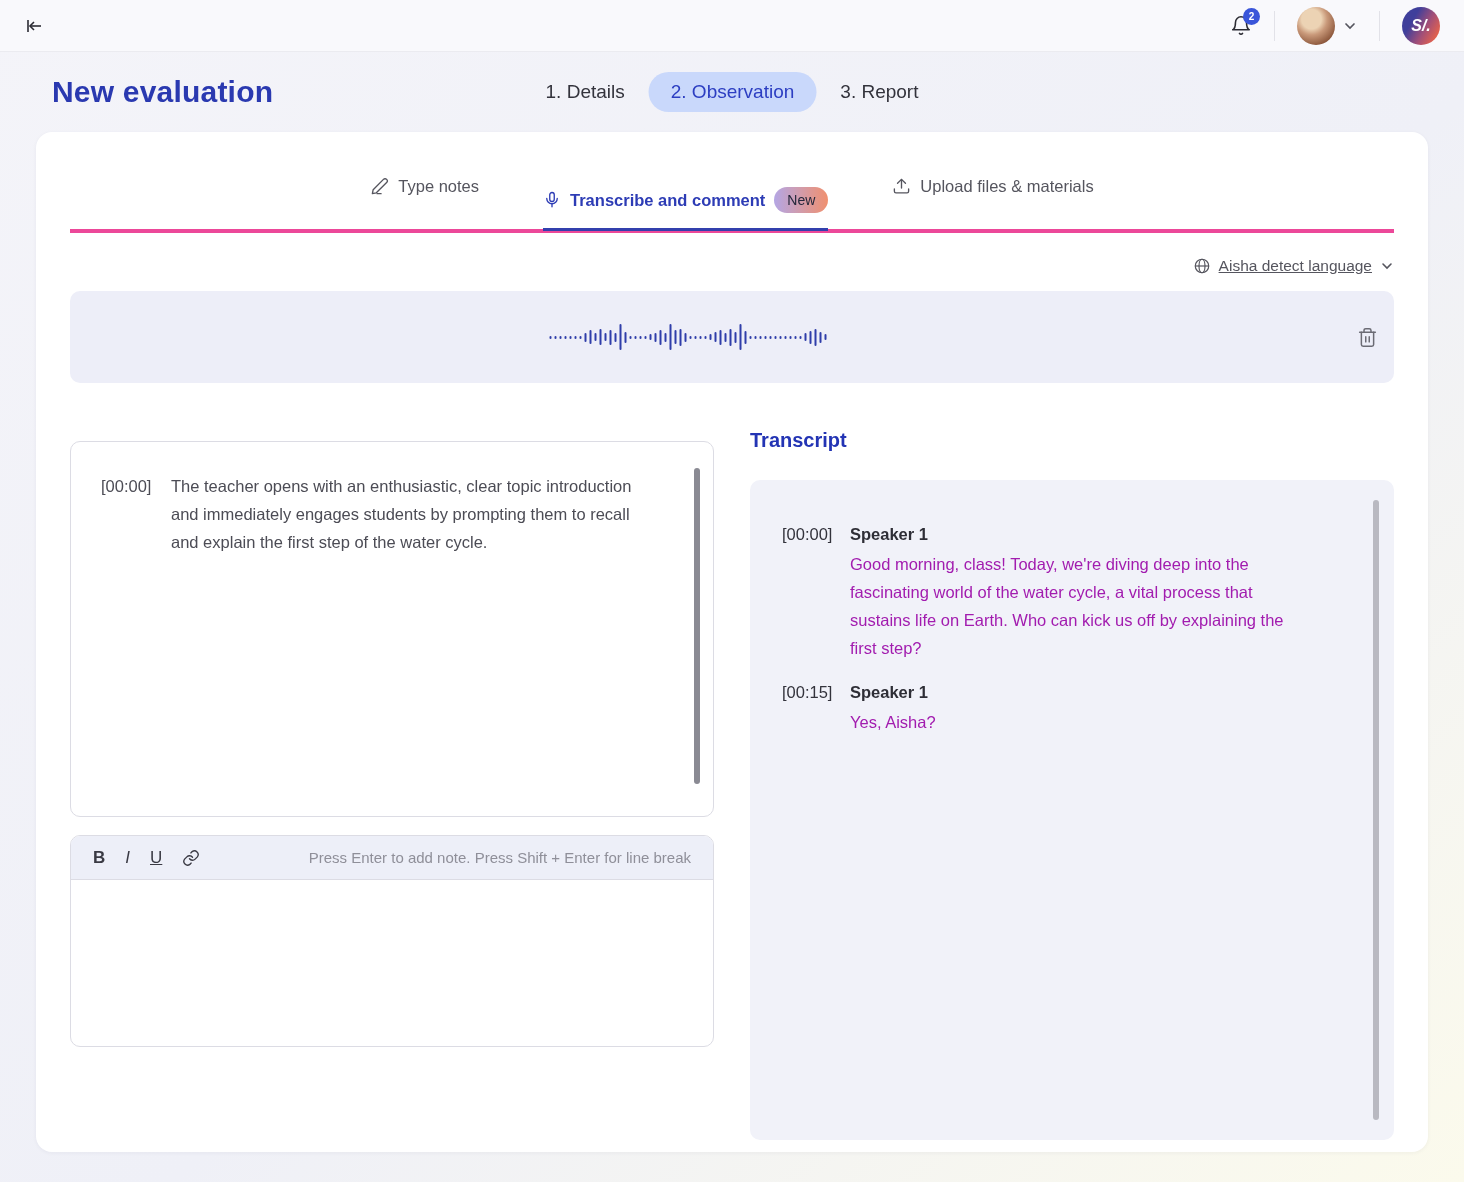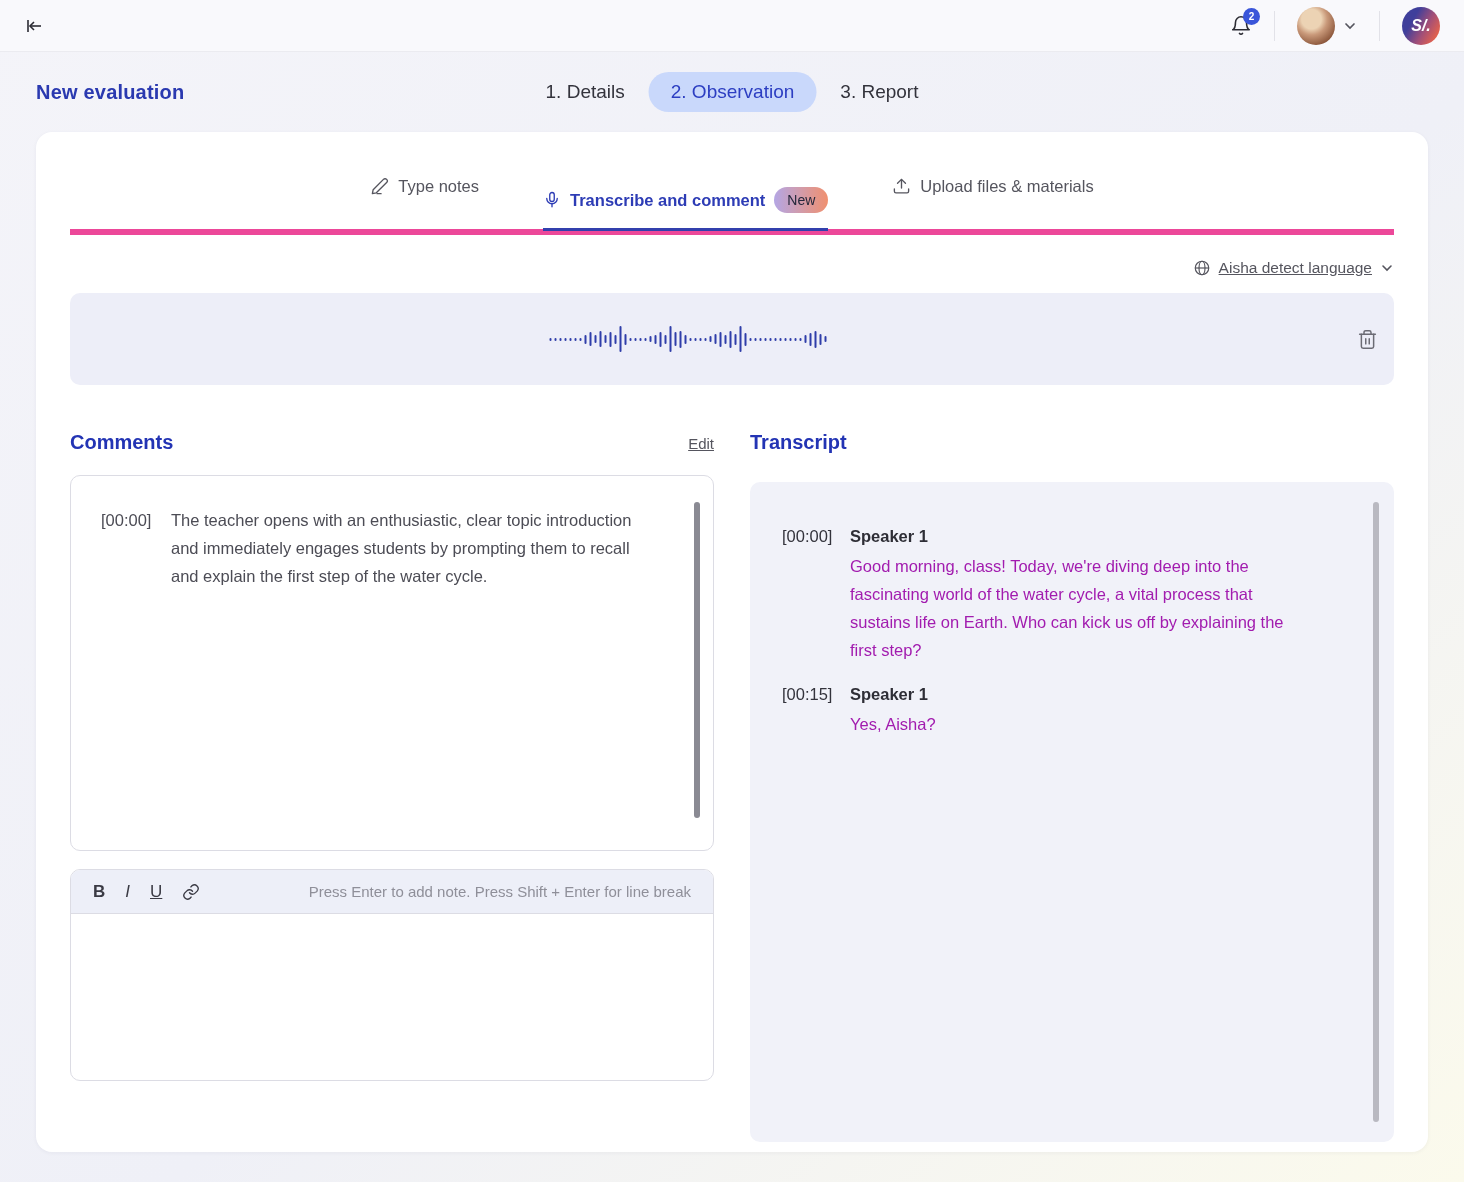--- a/index.html
+++ b/index.html
@@ -29,32 +29,32 @@
     background:radial-gradient(circle at 38% 32%, #ecd3b4 0 28%, #c9997a 45%, #8f5a3e 75%, #5f3a28 100%);
   }
   .chev { color:#55555e; }
   .logo {
     width:38px; height:38px; border-radius:50%;
     background:linear-gradient(120deg,#3f3f9b 30%,#a34f77 60%,#e0614f 85%,#ef8454 100%);
     color:#fff; display:flex; align-items:center; justify-content:center;
     font-size:16px; font-weight:700; font-style:italic; letter-spacing:0;
   }
   .header-row { position:relative; height:80px; display:flex; align-items:center; padding:0 36px; }
-  .page-title { font-size:20px; font-weight:700; color:#2a39b0; letter-spacing:.2px; }
+  .page-title { font-size:30px; font-weight:700; color:#2a39b0; letter-spacing:.2px;margin-left:16px; }
   .stepper {
     position:absolute; left:50%; transform:translateX(-50%);
     display:flex; align-items:center; gap:10px; font-size:19px;
   }
   .step { padding:9px 14px; color:#33333c; cursor:pointer; white-space:nowrap; }
   .step.active { background:#c9d8fb; color:#2c3ec2; border-radius:20px; padding:9px 22px; font-weight:500; }
   .card {
     margin:0 36px; height:1020px; background:#ffffff; border-radius:16px;
     box-shadow:0 1px 4px rgba(40,40,80,.05); padding:0 34px;
   }
-  .tabs-row { display:flex; justify-content:center; gap:64px; padding-top:27px; border-bottom:6px solid #ec4899; }
+  .tabs-row { display:flex; justify-content:center; gap:64px; padding-top:27px; border-bottom:4px solid #ec4899; }
   .tab { display:flex; align-items:center; gap:9px; padding-bottom:15px; color:#55555e; font-size:16.5px; cursor:pointer; }
   .tab.active { color:#2d3cb5; font-weight:600; border-bottom:3px solid #3240ad; margin-bottom:-2px;margin-top:28px; }
   .new-badge {
     background:linear-gradient(90deg,#b4a6e4,#f0906f);
     color:#23263a; font-size:14px; font-weight:500;
     padding:5px 13px; border-radius:999px;
   }
   .lang-row { display:flex; justify-content:flex-end; align-items:center; gap:8px; padding:24px 0 16px; color:#55555e; font-size:15.5px; }
   .lang-label { text-decoration:underline; cursor:pointer; }
   .recorder-bar {
@@ -254,24 +254,20 @@
           <path d="M19 6v14a2 2 0 0 1-2 2H7a2 2 0 0 1-2-2V6"></path>
           <path d="M8 6V4a2 2 0 0 1 2-2h4a2 2 0 0 1 2 2v2"></path>
           <line x1="10" y1="11" x2="10" y2="17"></line>
           <line x1="14" y1="11" x2="14" y2="17"></line>
       </svg>
     </button>
   </div>
 
   <div class="columns">
     <div class="col">
-      <div class="section-head">
-        <div class="section-title">Comments</div>
-        <span class="edit-link">Edit</span>
-      </div>
       <div class="comments-box">
         <div class="entry">
           <span class="time">[00:00]</span>
           <span class="body">The teacher opens with an enthusiastic, clear topic introduction and immediately engages students by prompting them to recall and explain the first step of the water cycle.</span>
         </div>
         <div class="scroll-thumb"></div>
       </div>
 
       <div class="composer">
         <div class="composer-toolbar">

